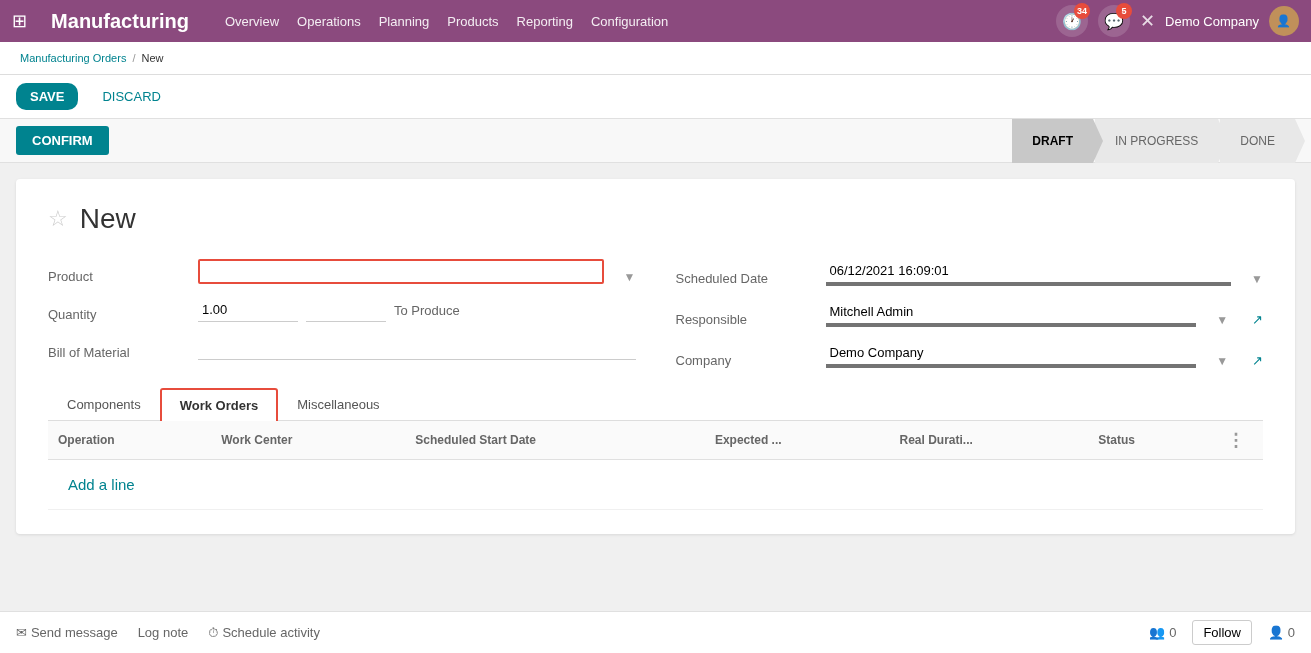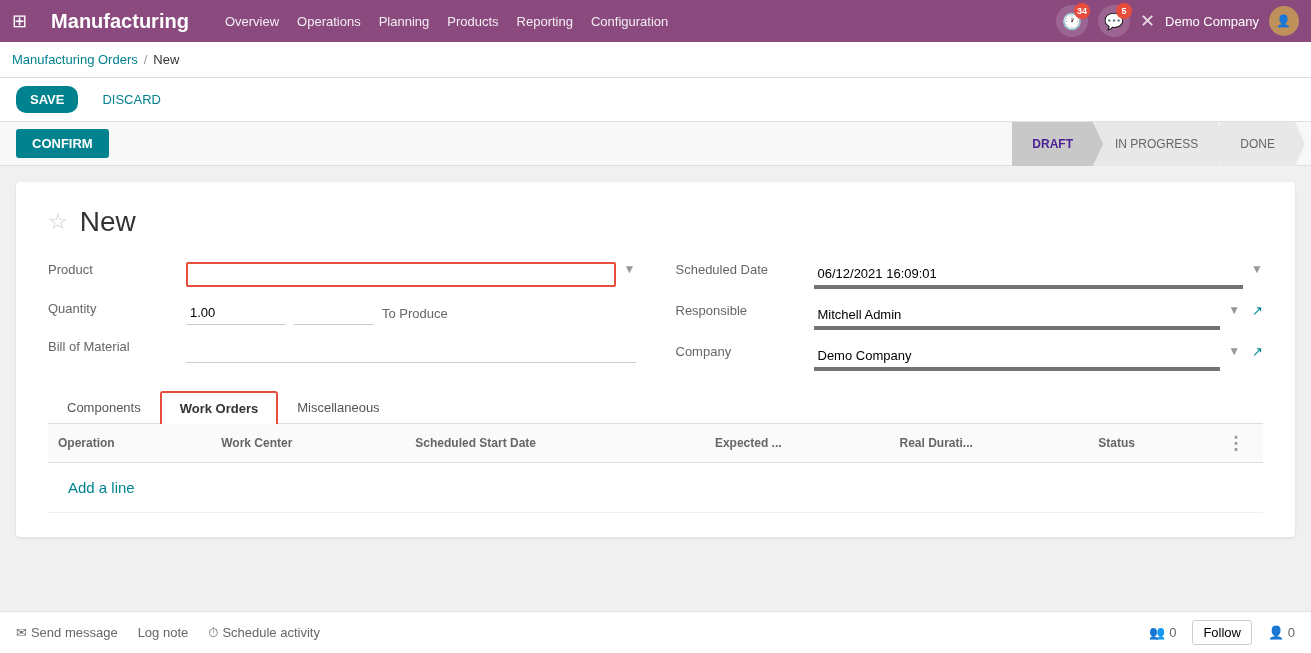--- a/index.html
+++ b/index.html
@@ -22,26 +22,26 @@
     .topnav-right { display: flex; align-items: center; gap: 10px; }
     .badge-icon { position: relative; display: inline-flex; align-items: center; justify-content: center; width: 32px; height: 32px; border-radius: 50%; background: rgba(255,255,255,0.15); cursor: pointer; font-size: 16px; }
     .badge-count { position: absolute; top: -2px; right: -2px; background: #e74c3c; color: white; border-radius: 50%; font-size: 9px; width: 16px; height: 16px; display: flex; align-items: center; justify-content: center; font-weight: bold; }
     .topnav-company { color: white; font-size: 13px; }
     .topnav-avatar { width: 30px; height: 30px; border-radius: 50%; background: #c0905a; overflow: hidden; display: flex; align-items: center; justify-content: center; font-size: 12px; color: white; cursor: pointer; }
     .topnav-close { color: rgba(255,255,255,0.8); font-size: 18px; cursor: pointer; }
 
     
     .breadcrumb-bar {
       background: white;
-      padding: 10px 12px;
+      padding: 10px 20px;
       border-bottom: 1px solid #ddd;
       display: flex;
       align-items: center;
       gap: 6px;
-      font-size: 13px;
+      font-size: 11px;
     }
     .breadcrumb-link { color: #00838f; text-decoration: none; cursor: pointer; }
     .breadcrumb-sep { color: #999; }
     .breadcrumb-current { color: #333; }
 
     
     .action-bar {
       background: white;
       padding: 8px 16px;
       border-bottom: 1px solid #e0e0e0;
@@ -99,21 +99,21 @@
       align-items: center;
       padding: 0 20px;
       font-size: 12px;
       color: #666;
       background: #e8e8e8;
       position: relative;
       cursor: pointer;
     }
     .status-step.active {
       background: #c8c8c8;
-      color: #4c1d95;
+      color: #000000;
       font-weight: bold;
     }
     .status-step::after {
       content: '';
       position: absolute;
       right: -10px;
       top: 0;
       width: 0;
       height: 0;
       border-top: 22px solid transparent;
@@ -149,21 +149,21 @@
     .form-title { font-size: 28px; font-weight: 300; color: #333; }
 
     
     .form-fields {
       display: grid;
       grid-template-columns: 1fr 1fr;
       gap: 0 40px;
       margin-bottom: 20px;
     }
     .form-left, .form-right { display: flex; flex-direction: column; gap: 14px; }
-    .field-row { display: flex; align-items: flex-start; gap: 8px; }
+    .field-row { display: flex; align-items: flex-end; gap: 20px; }
     .field-label { width: 130px; font-size: 13px; color: #666; flex-shrink: 0; }
     .field-input {
       flex: 1;
       border: none;
       border-bottom: 4px solid #737373;
       padding: 4px 4px;
       font-size: 13px;
       outline: none;
       background: transparent;
     }

